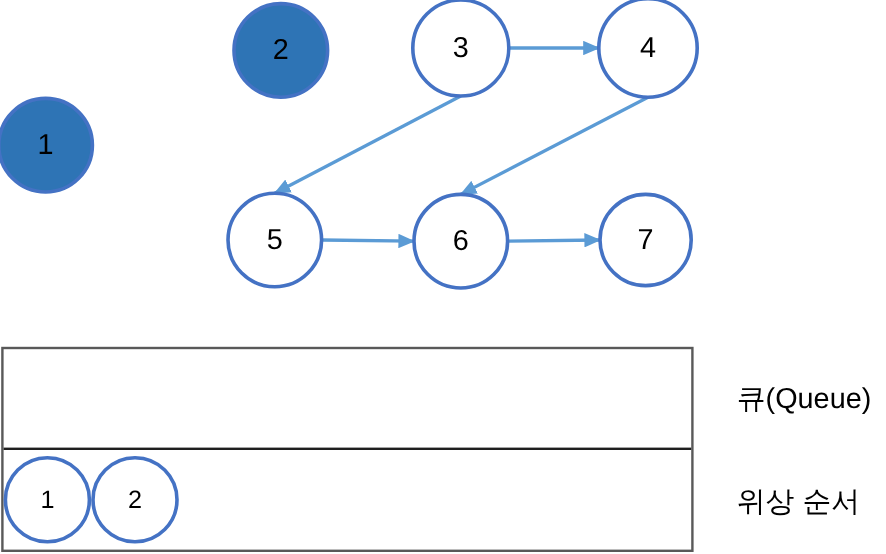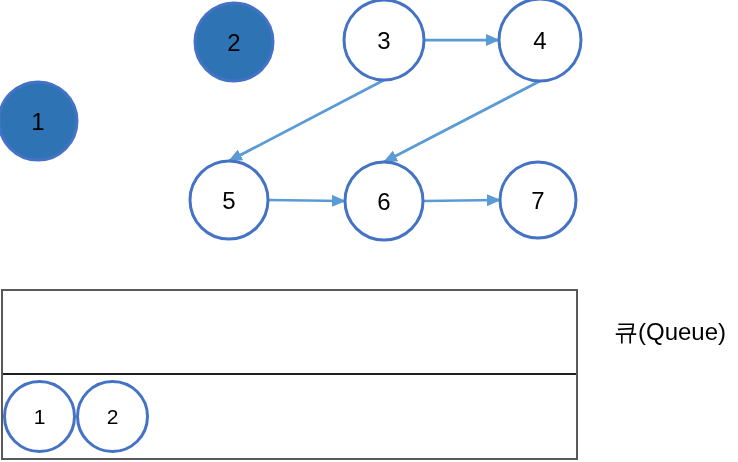--- a/index.html
+++ b/index.html
@@ -77,14 +77,15 @@
   <div class="panel">
     <div class="panel-row-queue"></div>
     <div class="panel-row-order">
         <div class="order-circle" style="left: 0px;">1</div>
         <div class="order-circle" style="left: 73px;">2</div>
       </div>
   </div>
 
   <div class="side-label side-label-queue">큐(Queue)</div>
 
+  <div class="side-label side-label-order">위상 순서</div>
 
 </div>
 
 </body></html>

